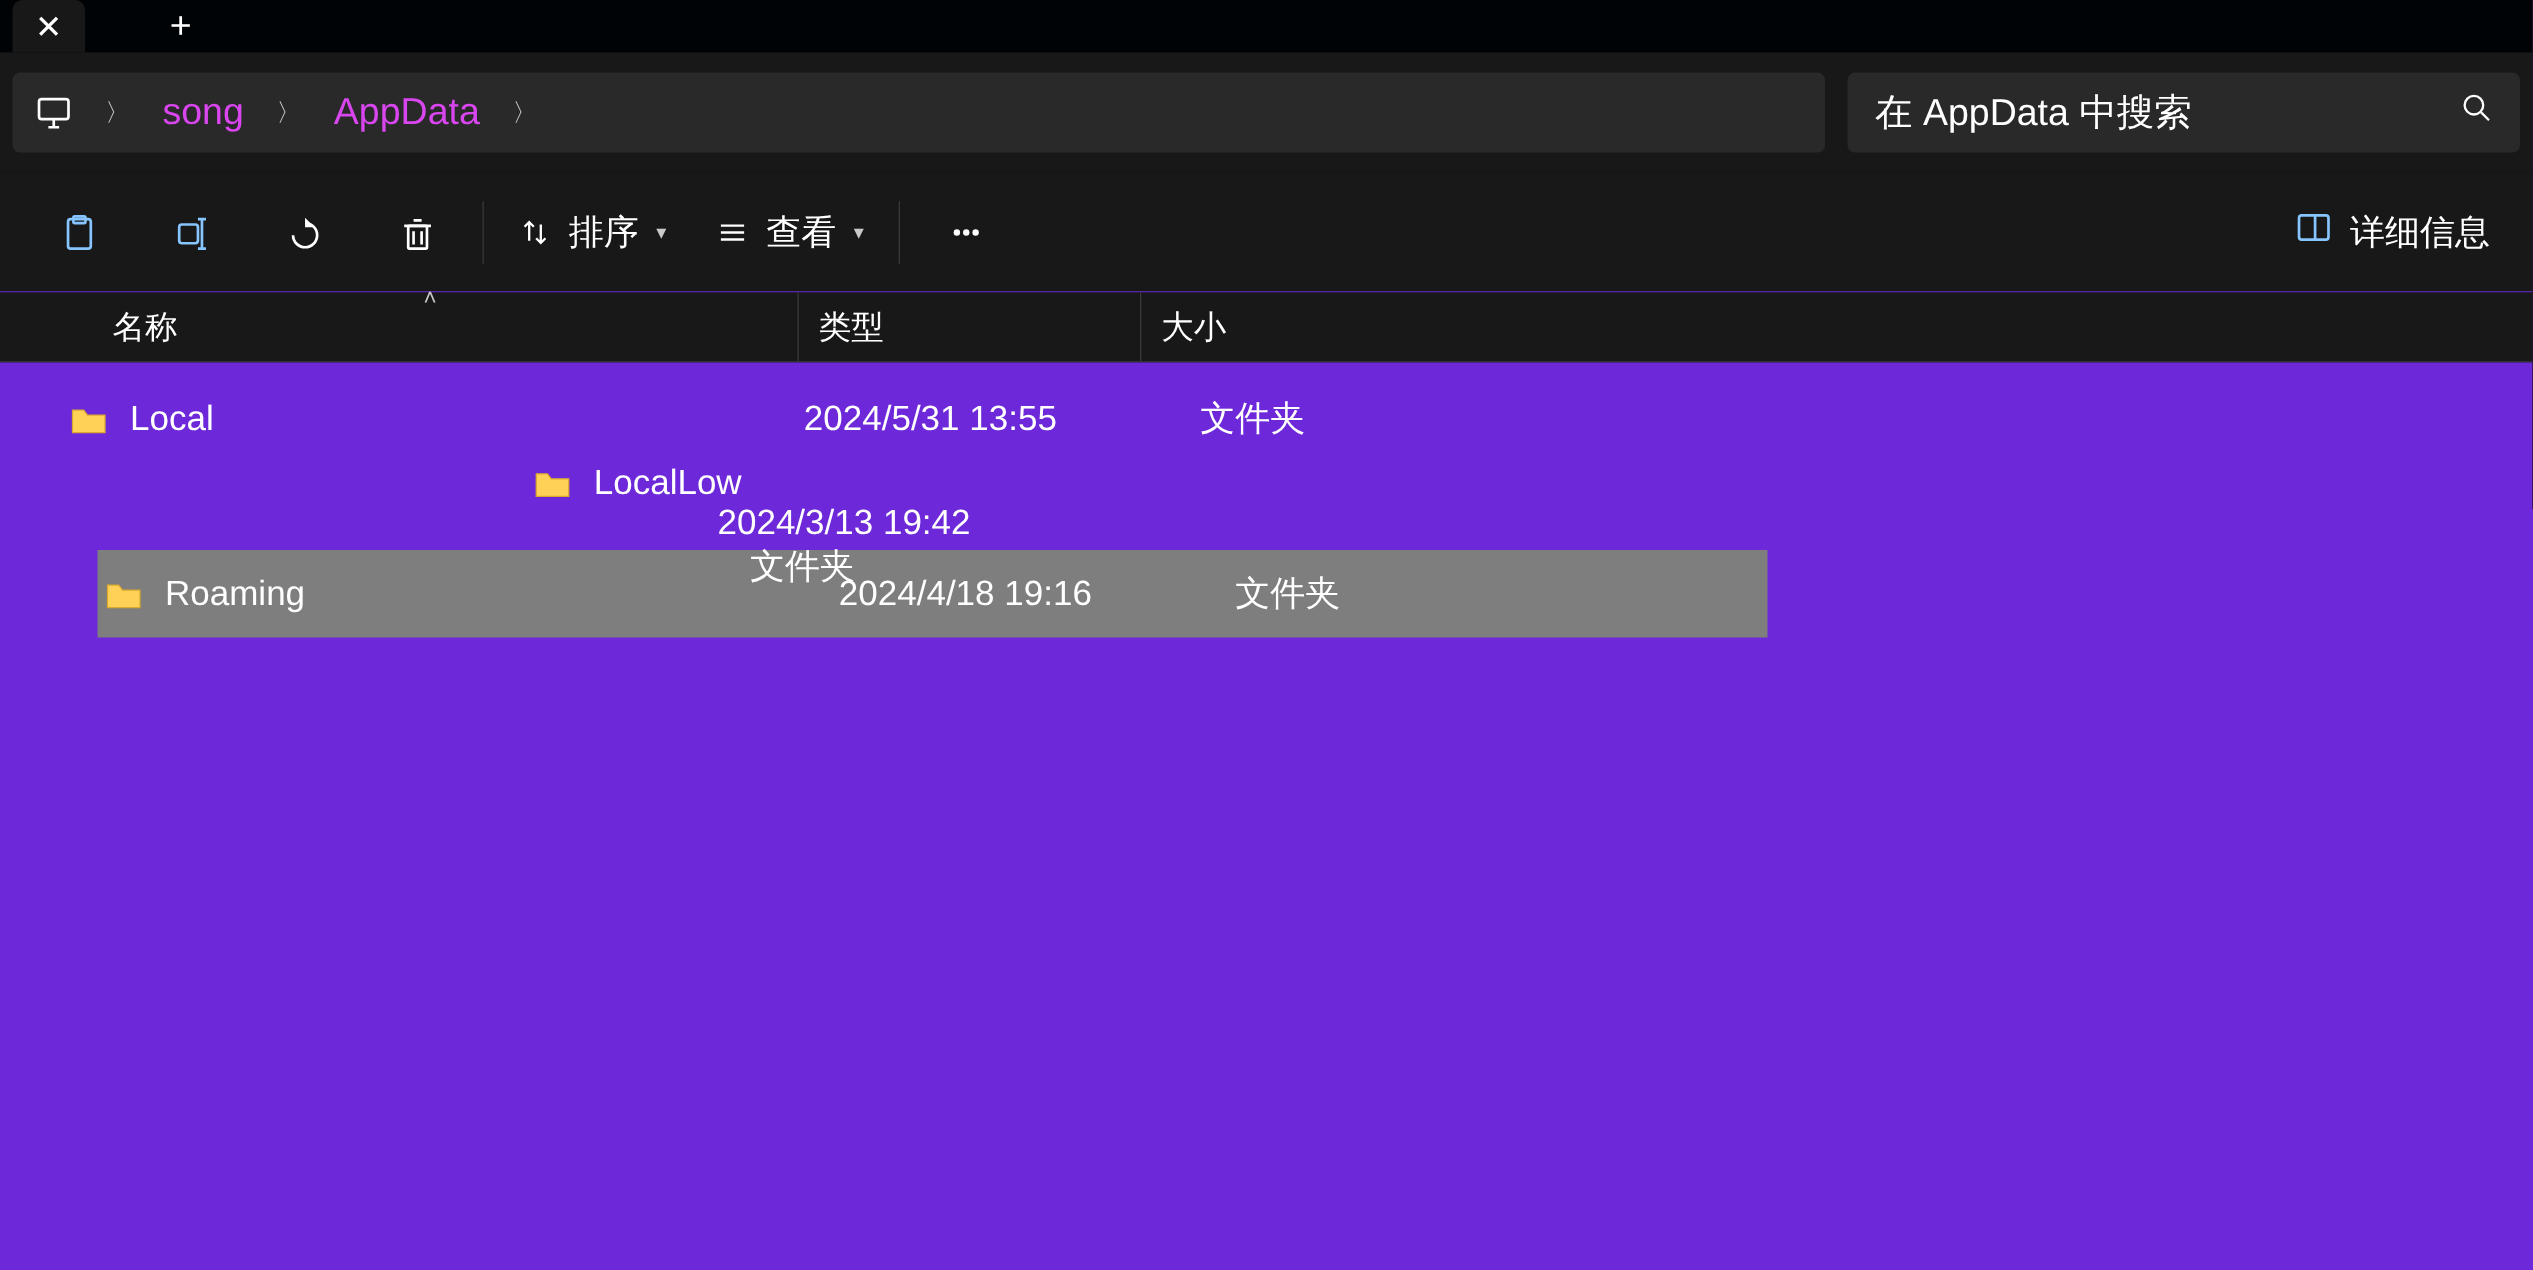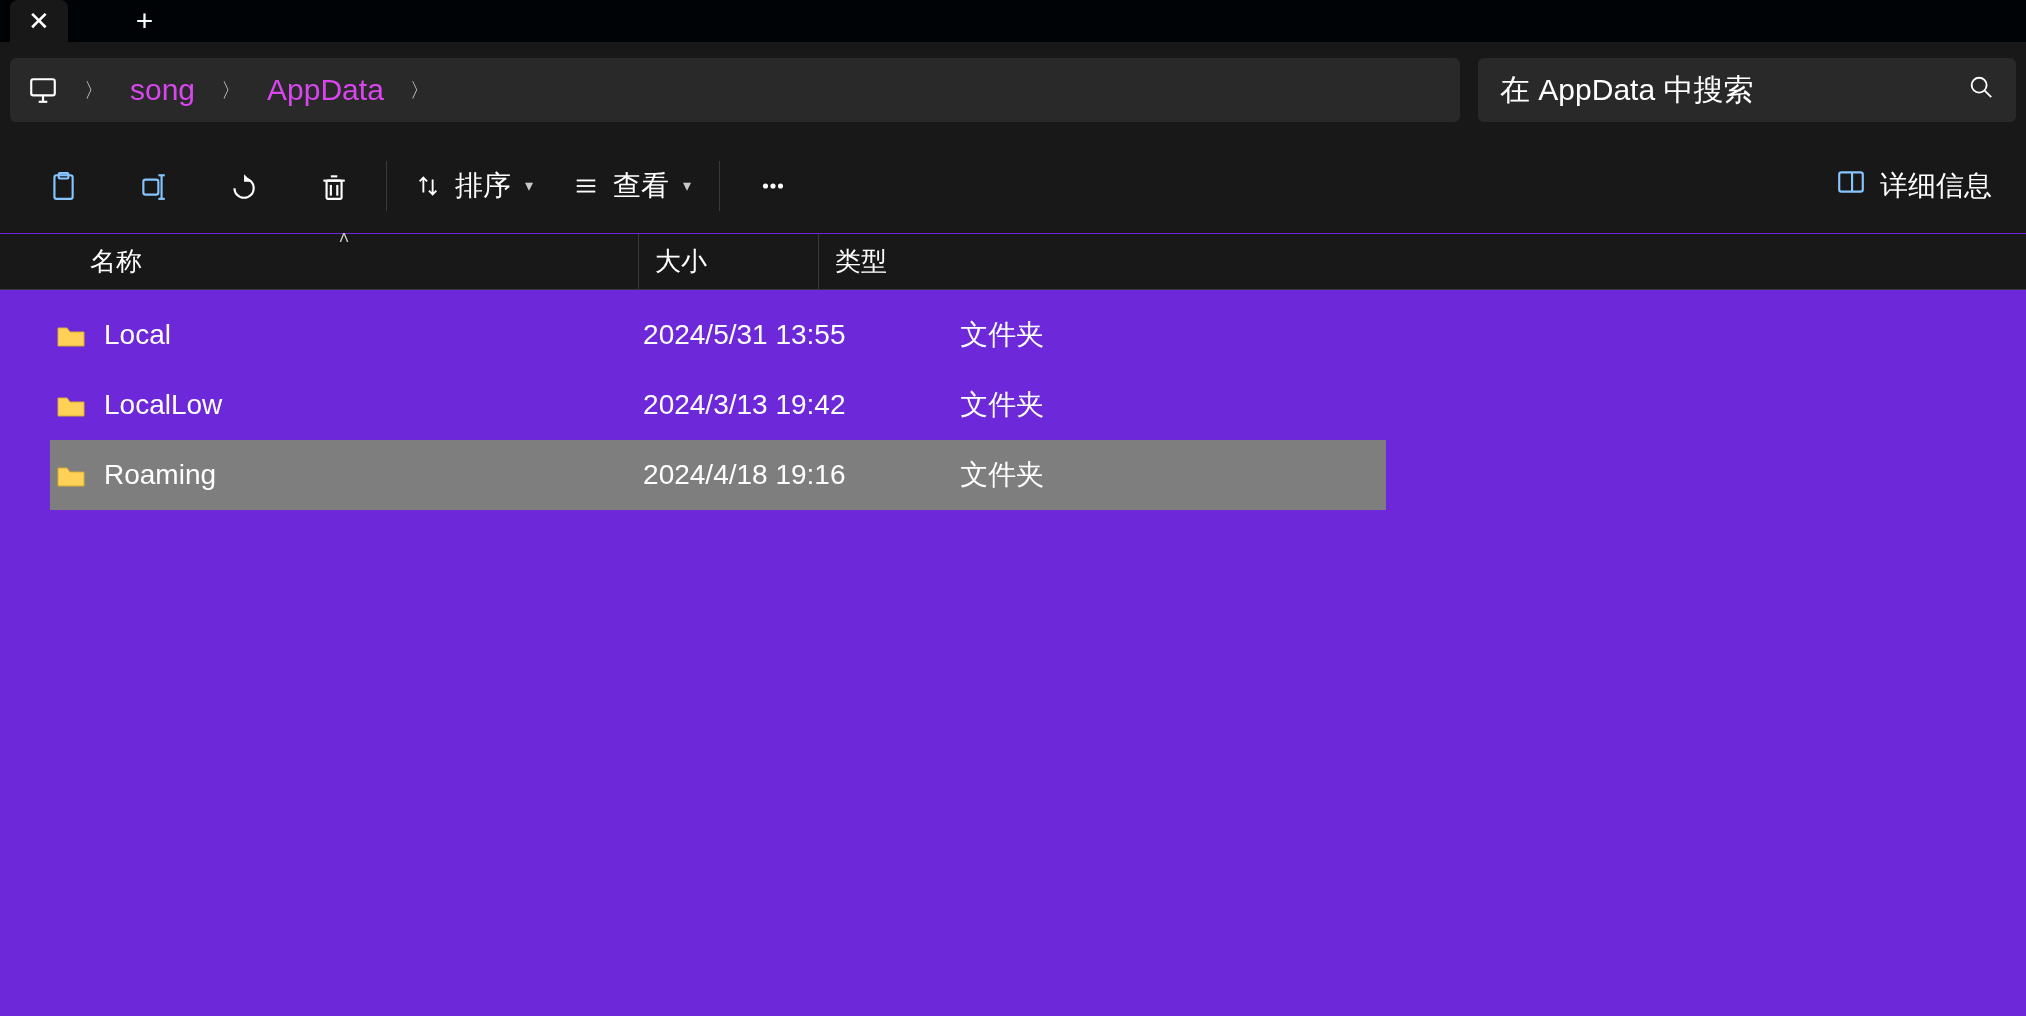--- a/index.html
+++ b/index.html
@@ -315,53 +315,53 @@
       </svg>
     <span>详细信息</span>
   </div>
 </div>
 
 <div class="headers">
   <div class="hcol name">
     <span class="sort-caret">˄</span>
     <span>名称</span>
   </div>
+  <div class="hcol type">
+    <span>类型</span>
+  </div>
   <div class="hcol size">
     <span>大小</span>
-  </div>
-  <div class="hcol type">
-    <span>类型</span>
   </div>
 </div>
 
 <div class="content">
   <div id="rows-host">
       <div class="row" style="width: 1336px;">
         <div class="cell-name">
           <svg class="folder-ic" viewBox="0 0 30 26">
             <use href="#ic-folder"></use>
           </svg>
           <span>Local</span>
         </div>
         <div class="cell-date">2024/5/31 13:55</div>
         <div class="cell-type">文件夹</div>
         <div class="cell-size"></div>
       </div>
-      <div class="row" style="width: 1336px;">
+      <div class="row" style="width: 1336px; flex-direction: column;">
         <div class="cell-name">
           <svg class="folder-ic" viewBox="0 0 30 26">
             <use href="#ic-folder"></use>
           </svg>
           <span>LocalLow</span>
         </div>
         <div class="cell-date">2024/3/13 19:42</div>
         <div class="cell-type">文件夹</div>
         <div class="cell-size"></div>
       </div>
-      <div class="row selected" style="width: 1336px;">
+      <div class="row selected" style="width: 1336px; margin-left: 28px;">
         <div class="cell-name">
           <svg class="folder-ic" viewBox="0 0 30 26">
             <use href="#ic-folder"></use>
           </svg>
           <span>Roaming</span>
         </div>
         <div class="cell-date">2024/4/18 19:16</div>
         <div class="cell-type">文件夹</div>
         <div class="cell-size"></div>
       </div>

